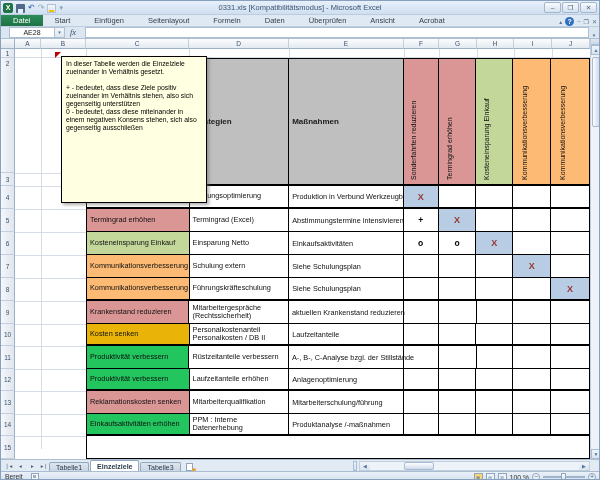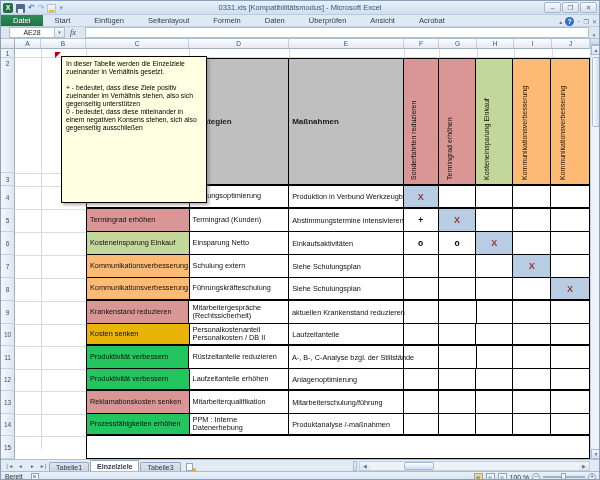--- a/index.html
+++ b/index.html
@@ -245,21 +245,21 @@
         <div class="cE wE">Produktion in Verbund Werkzeugbau</div>
         <div class="cM wF diag xmark">X</div>
         <div class="cM wG"></div>
         <div class="cM wH"></div>
         <div class="cM wI"></div>
         <div class="cM wJ last"></div>
       </div>
 
       <div class="trow" style="height:23px">
         <div class="cC wC salmon">Termingrad erhöhen</div>
-        <div class="cD wD">Termingrad (Kunden)</div>
+        <div class="cD wD">Termingrad (Excel)</div>
         <div class="cE wE">Abstimmungstermine intensivieren</div>
         <div class="cM wF">+</div>
         <div class="cM wG diag xmark">X</div>
         <div class="cM wH"></div>
         <div class="cM wI"></div>
         <div class="cM wJ last"></div>
       </div>
 
       <div class="trow" style="height:23px">
         <div class="cC wC lgreen">Kosteneinsparung Einkauf</div>
@@ -311,21 +311,21 @@
         <div class="cE wE">Laufzeitanteile</div>
         <div class="cM wF"></div>
         <div class="cM wG"></div>
         <div class="cM wH"></div>
         <div class="cM wI"></div>
         <div class="cM wJ last"></div>
       </div>
 
       <div class="trow" style="height:23px">
         <div class="cC wC olive">Produktivität verbessern</div>
-        <div class="cD wD">Rüstzeitanteile reduzieren</div>
+        <div class="cD wD">Rüstzeitanteile verbessern</div>
         <div class="cE wE over">A-, B-, C-Analyse bzgl. der Stillstände</div>
         <div class="cM wF"></div>
         <div class="cM wG"></div>
         <div class="cM wH"></div>
         <div class="cM wI"></div>
         <div class="cM wJ last"></div>
       </div>
 
       <div class="trow thick" style="height:22px">
         <div class="cC wC olive">Produktivität verbessern</div>
@@ -343,21 +343,21 @@
         <div class="cD wD">Mitarbeiterqualifikation</div>
         <div class="cE wE">Mitarbeiterschulung/führung</div>
         <div class="cM wF"></div>
         <div class="cM wG"></div>
         <div class="cM wH"></div>
         <div class="cM wI"></div>
         <div class="cM wJ last"></div>
       </div>
 
       <div class="trow thick" style="height:22px">
-        <div class="cC wC olive">Prozessfähigkeiten erhöhen</div>
+        <div class="cC wC olive">Einkaufsaktivitäten erhöhen</div>
         <div class="cD wD">PPM : Interne Datenerhebung</div>
         <div class="cE wE">Produktanalyse /-maßnahmen</div>
         <div class="cM wF"></div>
         <div class="cM wG"></div>
         <div class="cM wH"></div>
         <div class="cM wI"></div>
         <div class="cM wJ last"></div>
       </div>
 
     </div>

